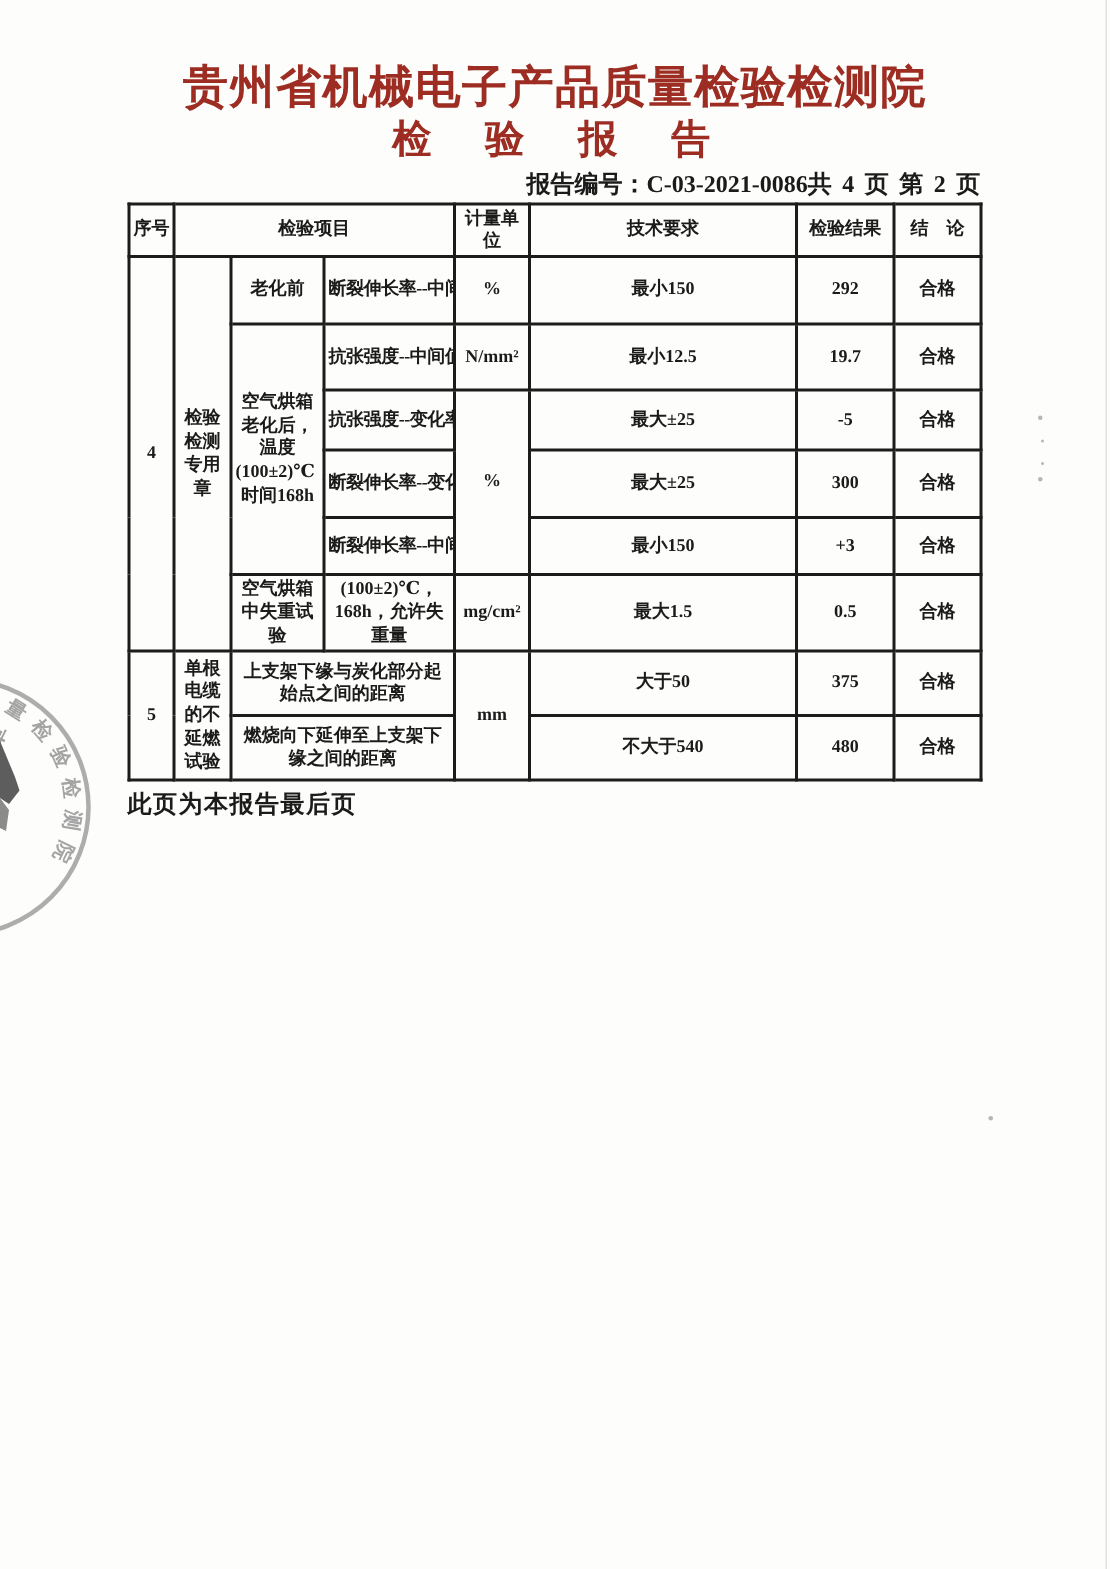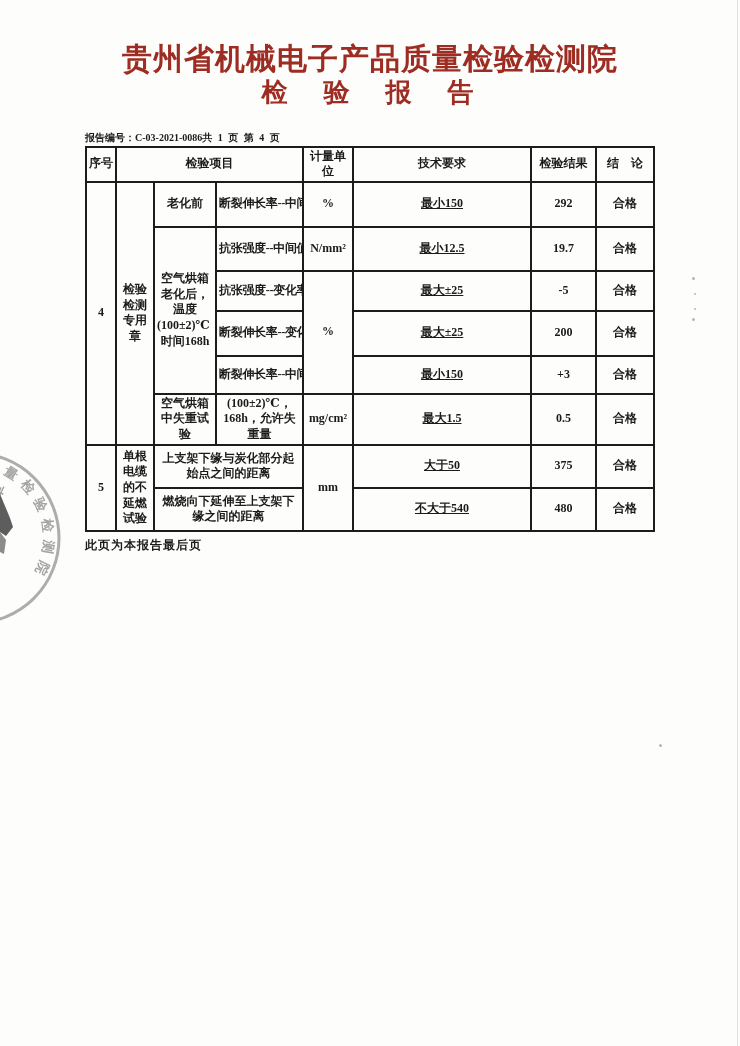--- a/index.html
+++ b/index.html
@@ -11,57 +11,57 @@
   .noise-edge{position:absolute;right:2px;top:0;width:1px;height:1046px;background:#e3e1dd;}
   .title1{
     margin:42px 0 0 0;text-align:center;
     font-size:30px;font-weight:bold;color:#9d2c22;letter-spacing:1px;line-height:1.1;
   }
   .title2{
     margin:4px 0 0 0;text-align:center;
     font-size:26px;font-weight:bold;color:#9d2c22;letter-spacing:5px;line-height:1.1;
   }
   .meta{
-    width:570px;margin:23px auto 0 auto;display:flex;justify-content:flex-start;align-items:flex-end;
-    font-size:10px;font-weight:bold;
+    width:570px;margin:5px auto 0 auto;display:flex;justify-content:flex-end;align-items:flex-end;
+    font-size:16px;font-weight:bold;
   }
   .meta .pageinfo{letter-spacing:1.5px;}
   table.report{
     width:570px;margin:1px auto 0 auto;border-collapse:collapse;table-layout:fixed;
   }
   table.report td{
     border:2px solid #1c1c1c;text-align:center;vertical-align:middle;
     font-size:12px;font-weight:bold;padding:1px 2px;line-height:1.3;
     overflow:hidden;
   }
   td.hd{font-size:12.5px;}
   td.item-long{font-size:9.5px;letter-spacing:-0.3px;white-space:nowrap;text-align:left;padding-left:3px;}
   td.item-mid{font-size:10.5px;text-align:left;padding-left:3px;line-height:1.35;}
-  td.req{text-align:left;padding-left:5px;font-size:11.5px;text-decoration:underline;}
+  td.req{text-align:left;padding-left:5px;font-size:11.5px;}
   td.unit{font-size:11px;}
   td.cat{font-size:11.5px;padding:0 1px;line-height:1.4;}
   td.sub{font-size:11.5px;text-align:left;padding-left:3px;line-height:1.4;}
   .footer-note{
-    width:570px;margin:5px auto 0 auto;font-size:12px;font-weight:bold;letter-spacing:1px;
+    width:570px;margin:5px auto 0 auto;font-size:16px;font-weight:bold;letter-spacing:1px;
   }
   .stamp{position:absolute;left:0;top:442px;width:150px;height:210px;pointer-events:none;}
   .edge-mark{position:absolute;left:0;top:480px;width:20px;height:90px;}
   .speck{position:absolute;background:#b8b6b2;border-radius:50%;}
 </style>
 </head>
 <body>
 
 <div class="noise-edge"></div>
 
 <h1 class="title1">贵州省机械电子产品质量检验检测院</h1>
 <h2 class="title2">检　验　报　告</h2>
 
 <div class="meta">
   <span>报告编号：C-03-2021-0086</span>
-  <span class="pageinfo">共 1 页 第 4 页</span>
+  <span class="pageinfo">共 4 页 第 2 页</span>
 </div>
 
 <table class="report">
   <colgroup>
     <col style="width:30px">
       <col style="width:38px">
       <col style="width:62px">
       <col style="width:87px">
     <col style="width:50px">
       <col style="width:178px">
@@ -98,21 +98,21 @@
   <tr style="height:40px">
     <td class="item-long">抗张强度--变化率</td>
     <td rowspan="3" class="unit">%</td>
     <td class="req">最大±25</td>
     <td>-5</td>
     <td>合格</td>
   </tr>
   <tr style="height:45px">
     <td class="item-long">断裂伸长率--变化率</td>
     <td class="req">最大±25</td>
-    <td>200</td>
+    <td>300</td>
     <td>合格</td>
   </tr>
   <tr style="height:38px">
     <td class="item-long">断裂伸长率--中间值</td>
     <td class="req">最小150</td>
     <td>+3</td>
     <td>合格</td>
   </tr>
   <tr style="height:51px">
     <td class="sub">空气烘箱中失重试验</td>

